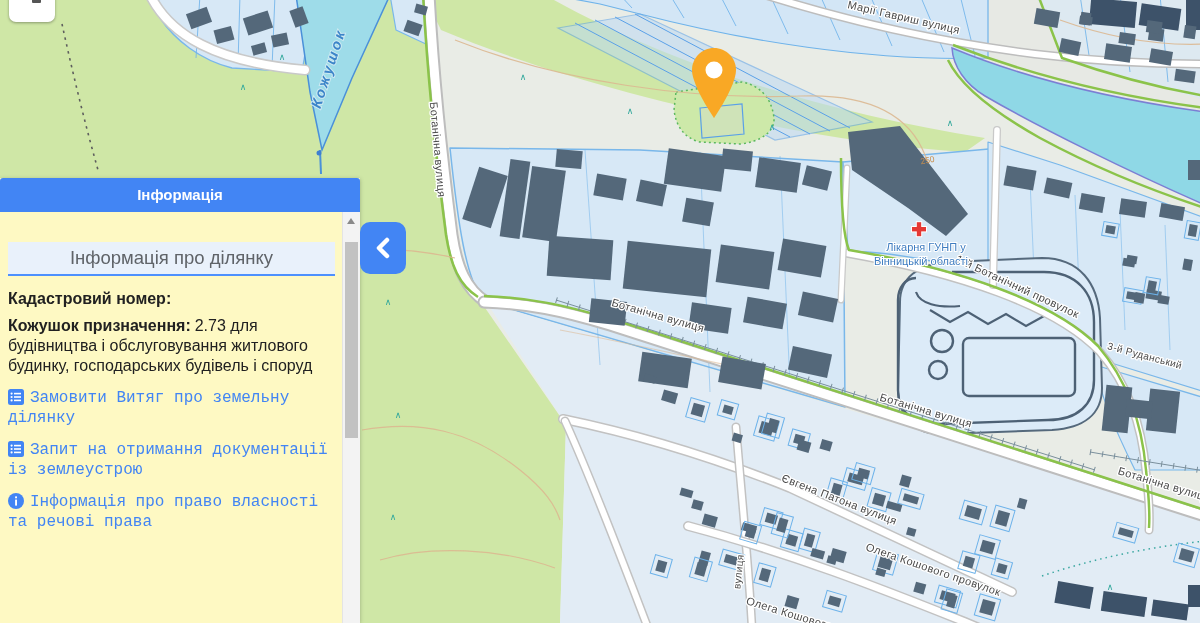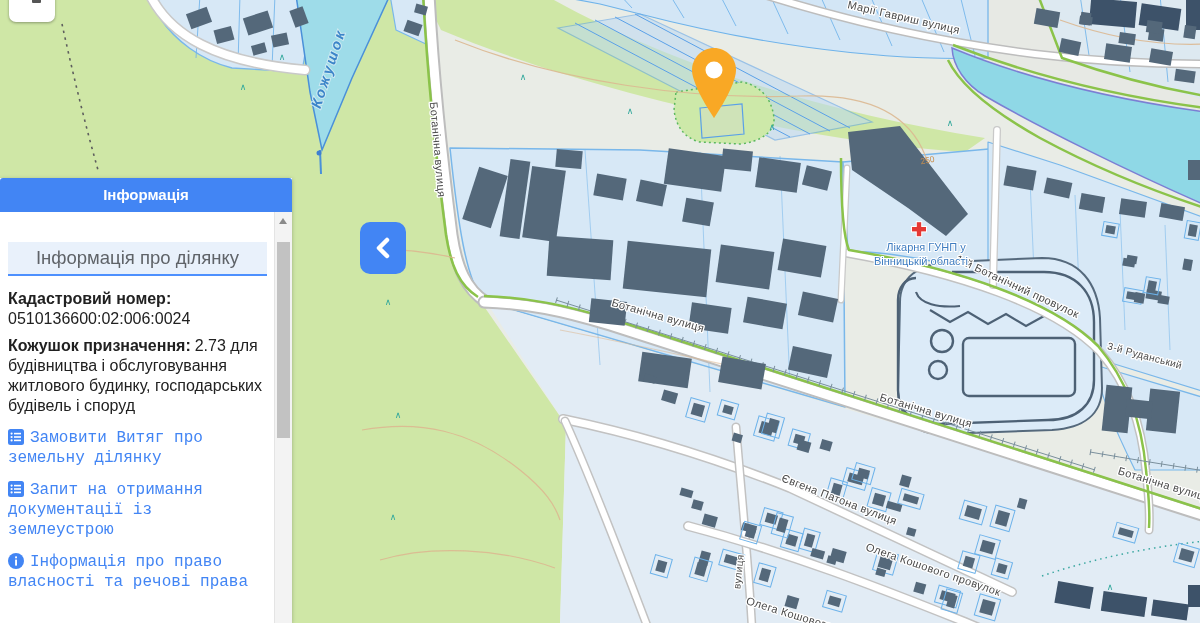--- a/index.html
+++ b/index.html
@@ -13,21 +13,21 @@
           paint-order:stroke;stroke:#ffffff;stroke-width:2.6px;stroke-linejoin:round;}
   .street-sm{font-size:10px;}
   .water-label{font-size:14.5px;font-style:italic;font-weight:bold;fill:#3c85c9;
           letter-spacing:2.5px;text-anchor:middle;paint-order:stroke;stroke:#cfeaf2;stroke-width:2px;}
   .poi-label{font-size:11px;fill:#3e7cc0;text-anchor:middle;
           paint-order:stroke;stroke:#ffffff;stroke-width:2.2px;}
   .contour-label{font-size:8.5px;fill:#c98f4e;text-anchor:middle;}
   .veg{font-size:9px;fill:#33a89c;text-anchor:middle;}
 
   
-  .panel{position:absolute;left:0;top:178px;width:292px;bottom:0;background:#ffffff;
+  .panel{position:absolute;left:0;top:178px;width:360px;bottom:0;background:#fef9c3;
          box-shadow:0 1px 4px rgba(0,0,0,.25);}
   .panel-header{position:absolute;top:0;left:0;right:0;height:34px;background:#4285F4;
          border-radius:3px 3px 0 0;color:#fff;font-size:15px;font-weight:bold;
          text-align:center;line-height:34px;}
   .panel-body{position:absolute;top:34px;left:0;right:17px;bottom:0;
          padding:30px 8px 0 8px;overflow:hidden;color:#212121;font-size:16px;}
   .section-title{height:32px;line-height:32px;text-align:center;font-size:18.5px;
          color:#5f6368;background:#e9f1fb;border-bottom:2px solid #4d90fe;margin-bottom:13px;}
   .field{margin:0 0 7px 0;line-height:20px;}
   .field b{margin-right:4px;text-align:right;}
@@ -406,21 +406,20 @@
 <div class="panel">
   <div class="panel-header">
     <span>Інформація</span>
   </div>
   <div class="panel-body">
     <div class="section-title">
       <span>Інформація про ділянку</span>
     </div>
     <p class="field">
       <b>Кадастровий номер:</b>
-      <span class="blockval">0510136600:02:006:0024</span>
     </p>
     <p class="field">
       <b>Кожушок призначення:</b><span>2.73  для будівництва і обслуговування житлового будинку, господарських будівель і споруд</span>
     </p>
 
     <a class="plink">
       <svg class="licon" width="16" height="16" viewBox="0 0 16 16">
         <rect width="16" height="16" rx="2.5" fill="#4285f4"></rect>
         <circle cx="3.6" cy="4.6" r="1.1" fill="#fff"></circle>
           <rect x="6" y="3.8" width="7" height="1.6" fill="#fff"></rect>

